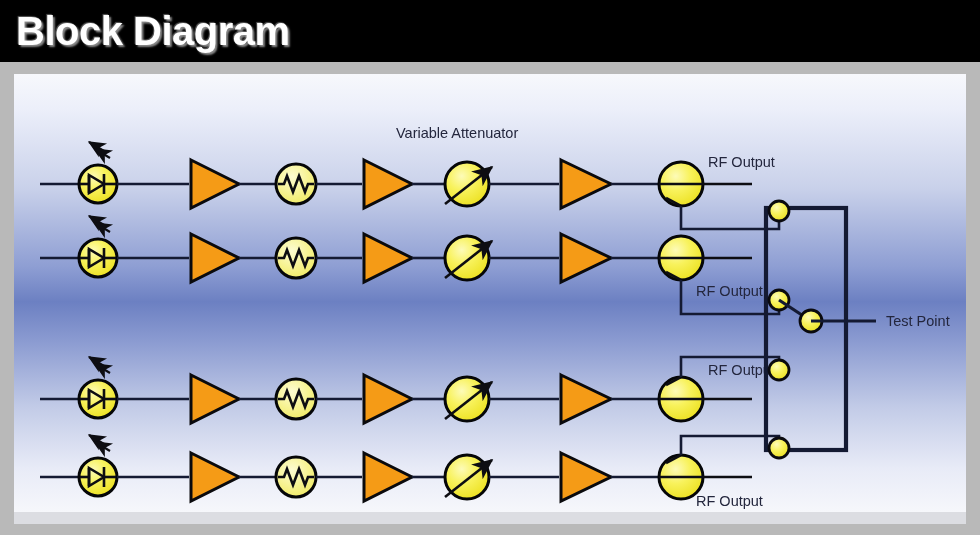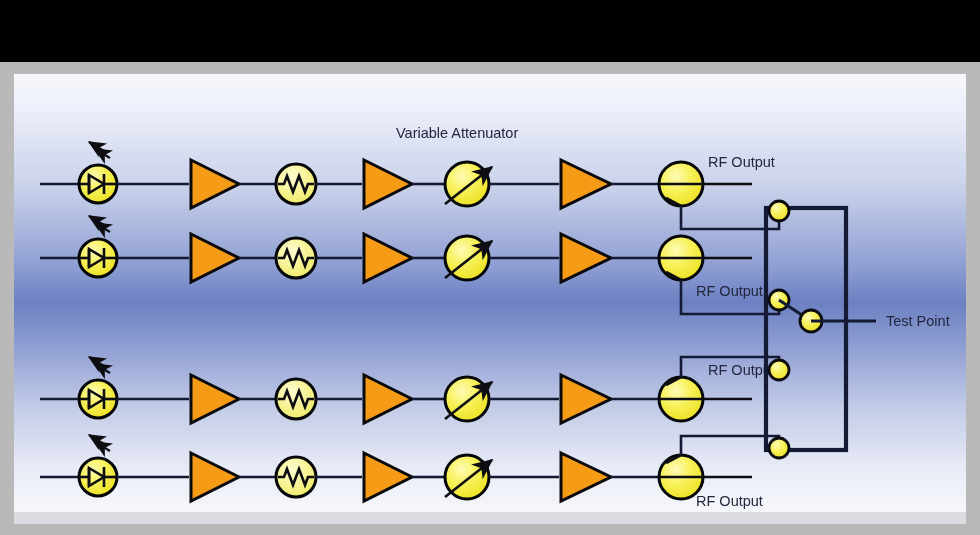--- a/index.html
+++ b/index.html
@@ -105,20 +105,23 @@
     font-family: "Liberation Sans", sans-serif;
     font-size: 14.5px;
     fill: #23263d;
   }
 </style>
 </head>
 <body>
 
 <div id="page">
 
+  <div id="title-bar">
+    <div id="title-text">Block Diagram</div>
+  </div>
 
   <div id="frame-outer">
     <div id="shelf"></div>
     <div id="frame-inner">
 
       <svg id="diagram-svg" viewBox="0 0 952 438" xmlns="http://www.w3.org/2000/svg">
 
         <defs>
 
           <radialGradient id="gYellow" cx="38%" cy="32%" r="78%">

